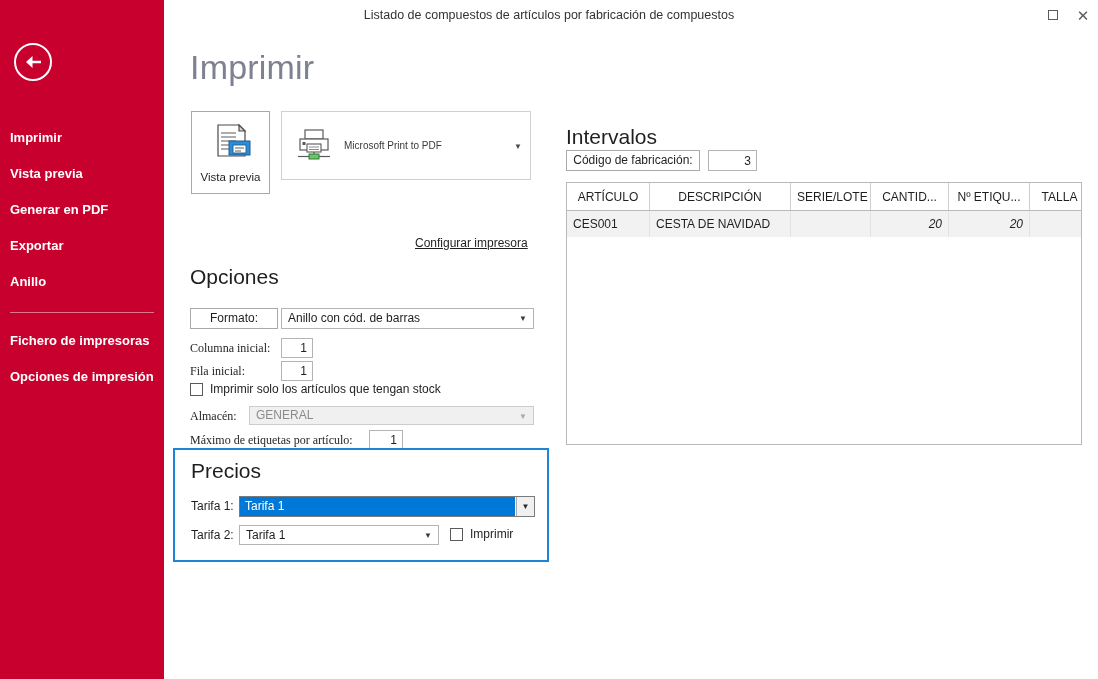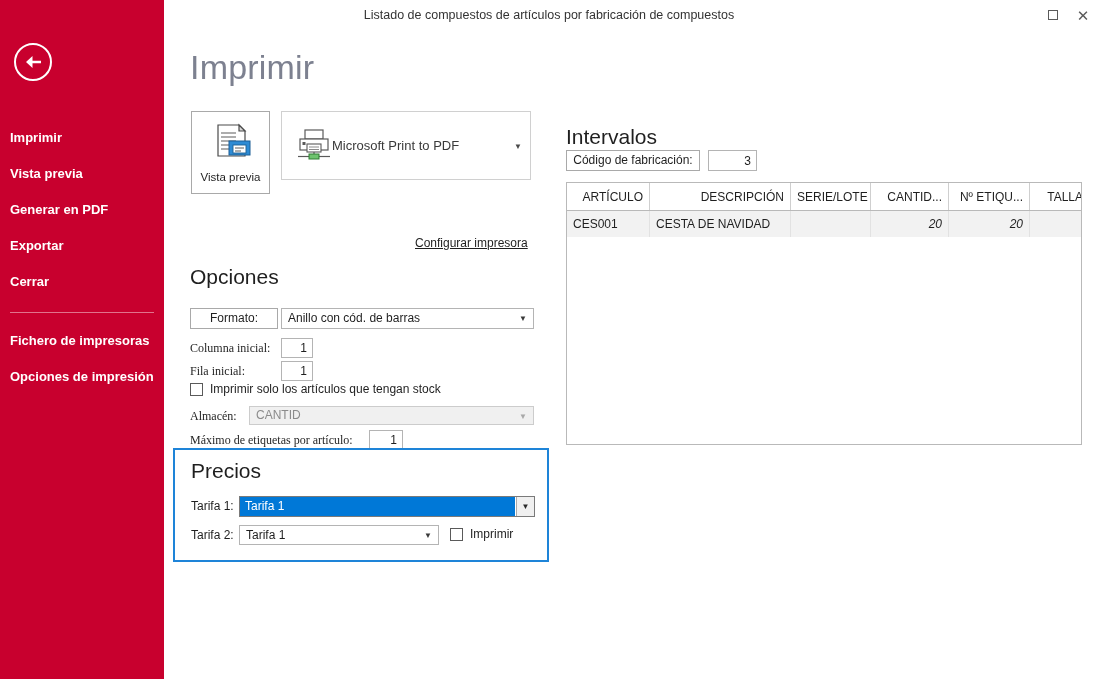--- a/index.html
+++ b/index.html
@@ -140,22 +140,22 @@
     left: 117px; top: 81px;
     width: 250px; height: 69px;
     border: 1px solid #d0d0d0;
     box-sizing: border-box;
     background: #ffffff;
     cursor: pointer;
     display: flex;
     align-items: center;
   }
   .printer-name {
-    margin-left: 0;
-    font-size: 13px;
+    margin-left: 12px;
+    font-size: 10px;
     color: #3a3a3a;
   }
   .printer-caret {
     position: absolute;
     right: 8px; top: 50%;
     transform: translateY(-50%);
     font-size: 8px;
     color: #4a4a4a;
   }
   .config-link {
@@ -377,21 +377,21 @@
     border-collapse: collapse;
     width: 100%;
     table-layout: fixed;
     font-size: 12px;
   }
   table.grid-table th {
     height: 27px;
     background: #ffffff;
     border-right: 1px solid #cfcfcf;
     border-bottom: 1px solid #b9b9b9;
-    text-align: right;
+    text-align: center;
     font-weight: normal;
     padding: 0 6px;
     color: #1f1f1f;
     white-space: nowrap;
     overflow: hidden;
   }
   table.grid-table th:last-child { border-right: none; }
   table.grid-table td {
     height: 26px;
     background: #f2f2f2;
@@ -443,21 +443,21 @@
     <div class="nav-item">
       <span>Vista previa</span>
     </div>
     <div class="nav-item">
       <span>Generar en PDF</span>
     </div>
     <div class="nav-item">
       <span>Exportar</span>
     </div>
     <div class="nav-item">
-      <span>Cerrar</span>
+      <span>Anillo</span>
     </div>
     <div class="nav-sep"></div>
     <div class="nav-item">
       <span>Fichero de impresoras</span>
     </div>
     <div class="nav-item">
       <span>Opciones de impresión</span>
     </div>
   </div>
 </div>
@@ -521,21 +521,21 @@
   <div class="frm-row-label" style="left:26px; top:331px;">Fila inicial:</div>
   <input class="num-input" style="left: 117px; top: 331px; width: 32px;" value="1">
 
   <div class="chk-row">
     <span class="chkbox"></span>
     <span class="chk-text">Imprimir solo los artículos que tengan stock</span>
   </div>
 
   <div class="frm-row-label" style="left:26px; top:376px;">Almacén:</div>
   <div class="alm-combo">
-    <span class="val">CANTID</span>
+    <span class="val">GENERAL</span>
     <span class="combo-arrow">▼</span>
   </div>
 
   <div class="frm-row-label" style="left:26px; top:400px;">Máximo de etiquetas por artículo:</div>
   <input class="num-input" style="left: 205px; top: 400px; width: 34px;" value="1">
 
   <div class="precios-panel">
     <div class="section-title" id="precios-title">Precios</div>
 
     <div class="tarifa-label" style="left:16px; top:46px;">Tarifa 1:</div>

